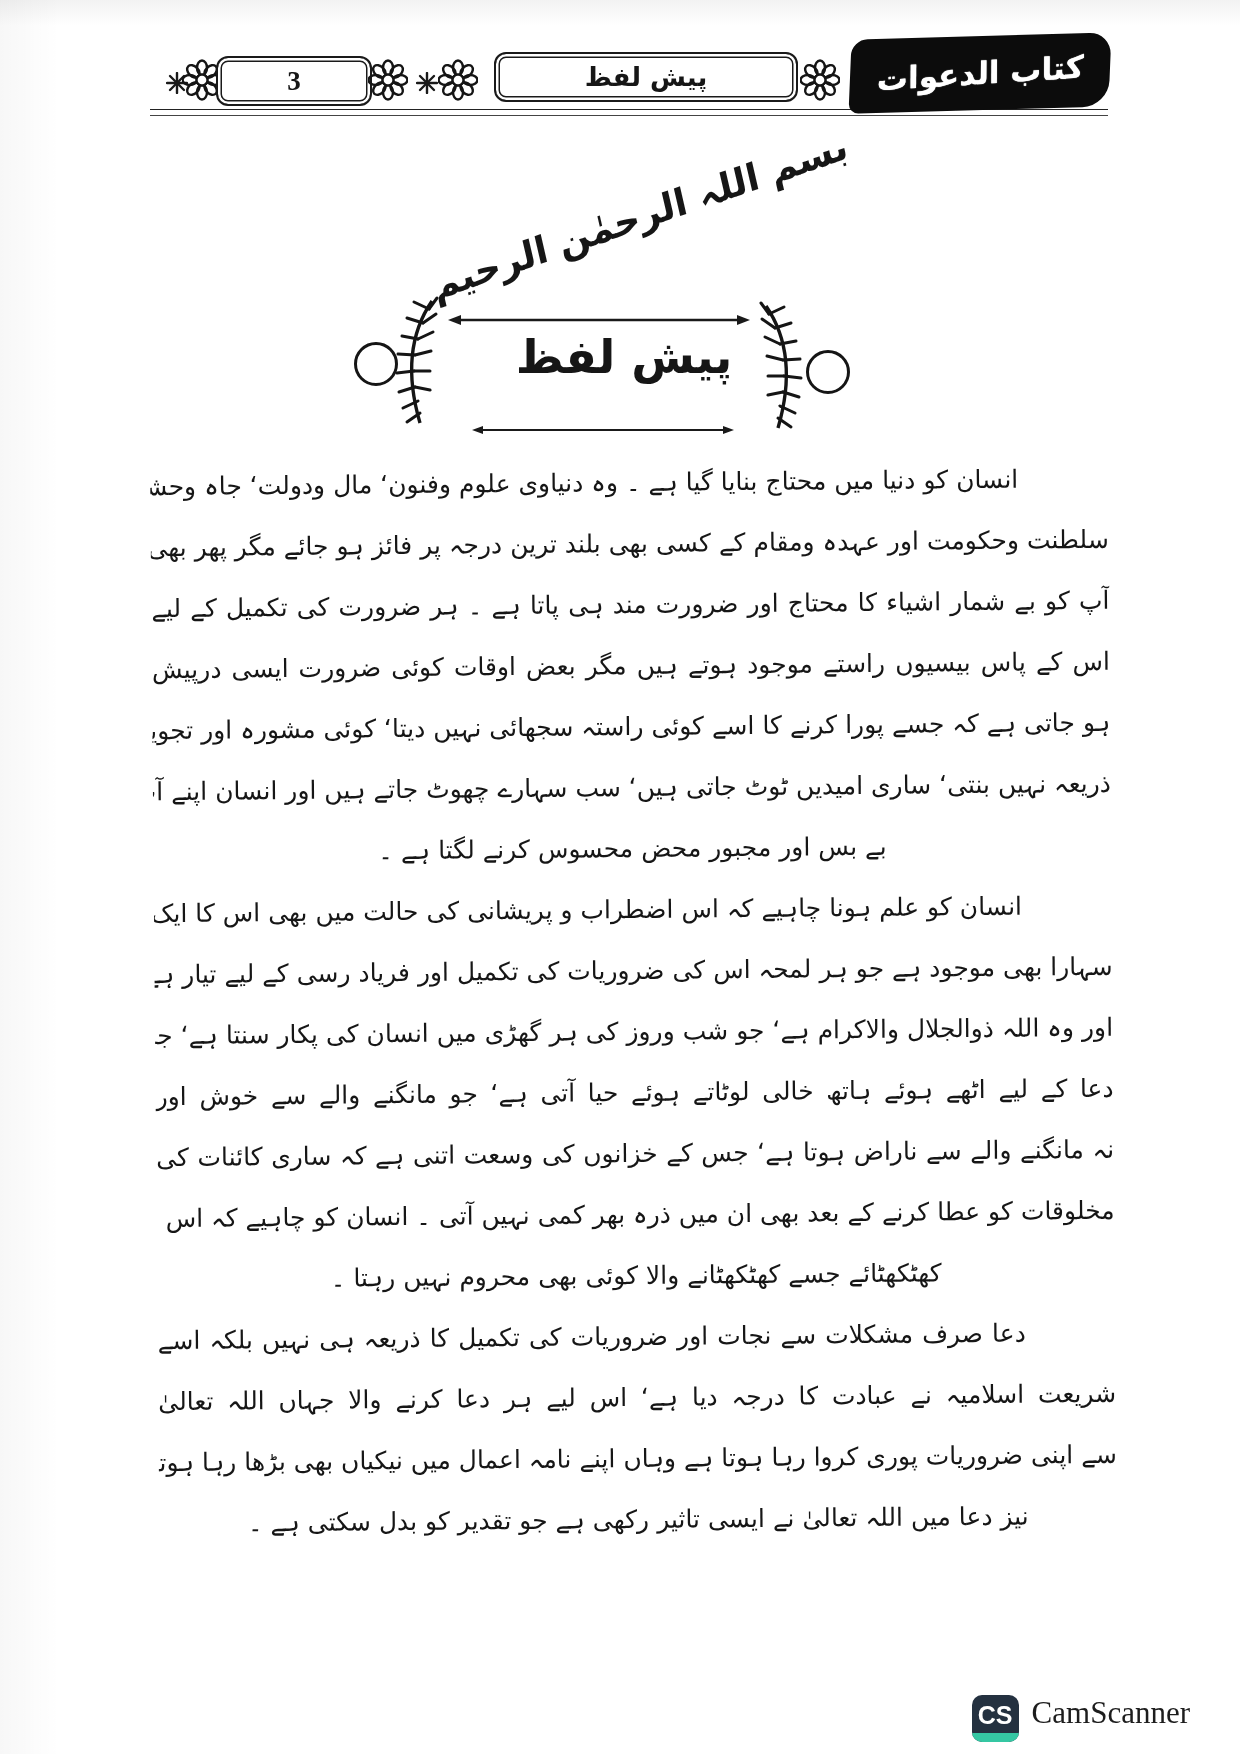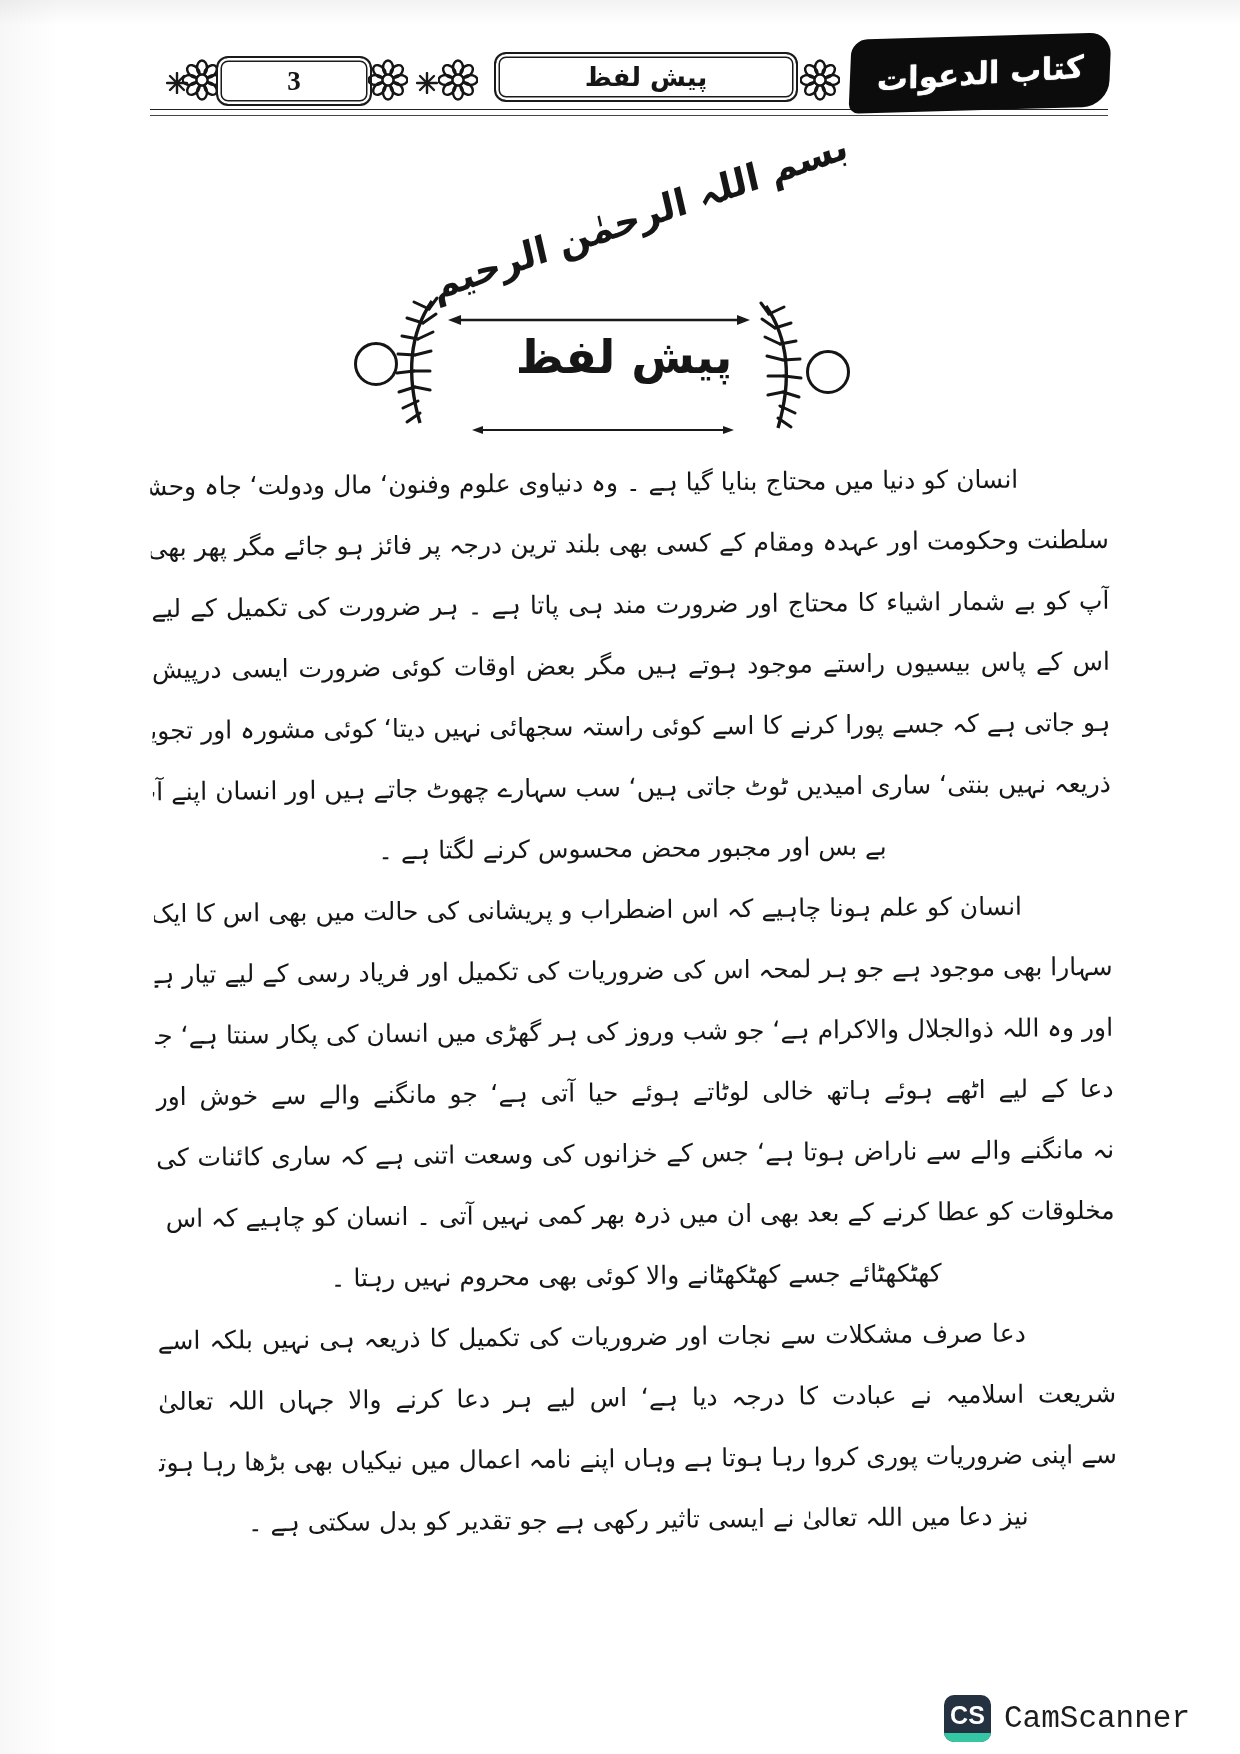--- a/index.html
+++ b/index.html
@@ -80,33 +80,33 @@
     line-height:61px;height:61px;overflow:hidden;
     text-align:justify;text-align-last:justify;
     white-space:nowrap;
   }
   .line.first{text-indent:90px;}
   .line.last{text-align-last:center;}
 
   
   .watermark{
     position:absolute;right:50px;bottom:12px;
-    display:flex;align-items:center;gap:13px;
+    display:flex;gap:13px;
   }
   .cs-badge{
     position:relative;width:47px;height:47px;border-radius:10px;
     display:flex;align-items:center;justify-content:center;overflow:hidden;
   }
   .cs-badge-text{
     color:#ffffff;font-family:"Liberation Sans",sans-serif;
     font-weight:bold;font-size:25px;letter-spacing:0px;margin-top:-6px;
   }
   .cs-strip{position:absolute;left:0;bottom:0;width:100%;height:9px;}
   .cs-label{
-    font-family:Liberation Mono, monospace;font-size:31px;color:#1d1d1d;
+    font-family:Liberation Serif, serif;font-size:31px;color:#1d1d1d;
   }
 </style>
 </head>
 <body>
 
 <div class="page">
 
   <div class="scan-shade-top"></div>
   <div class="scan-shade-left"></div>
 

